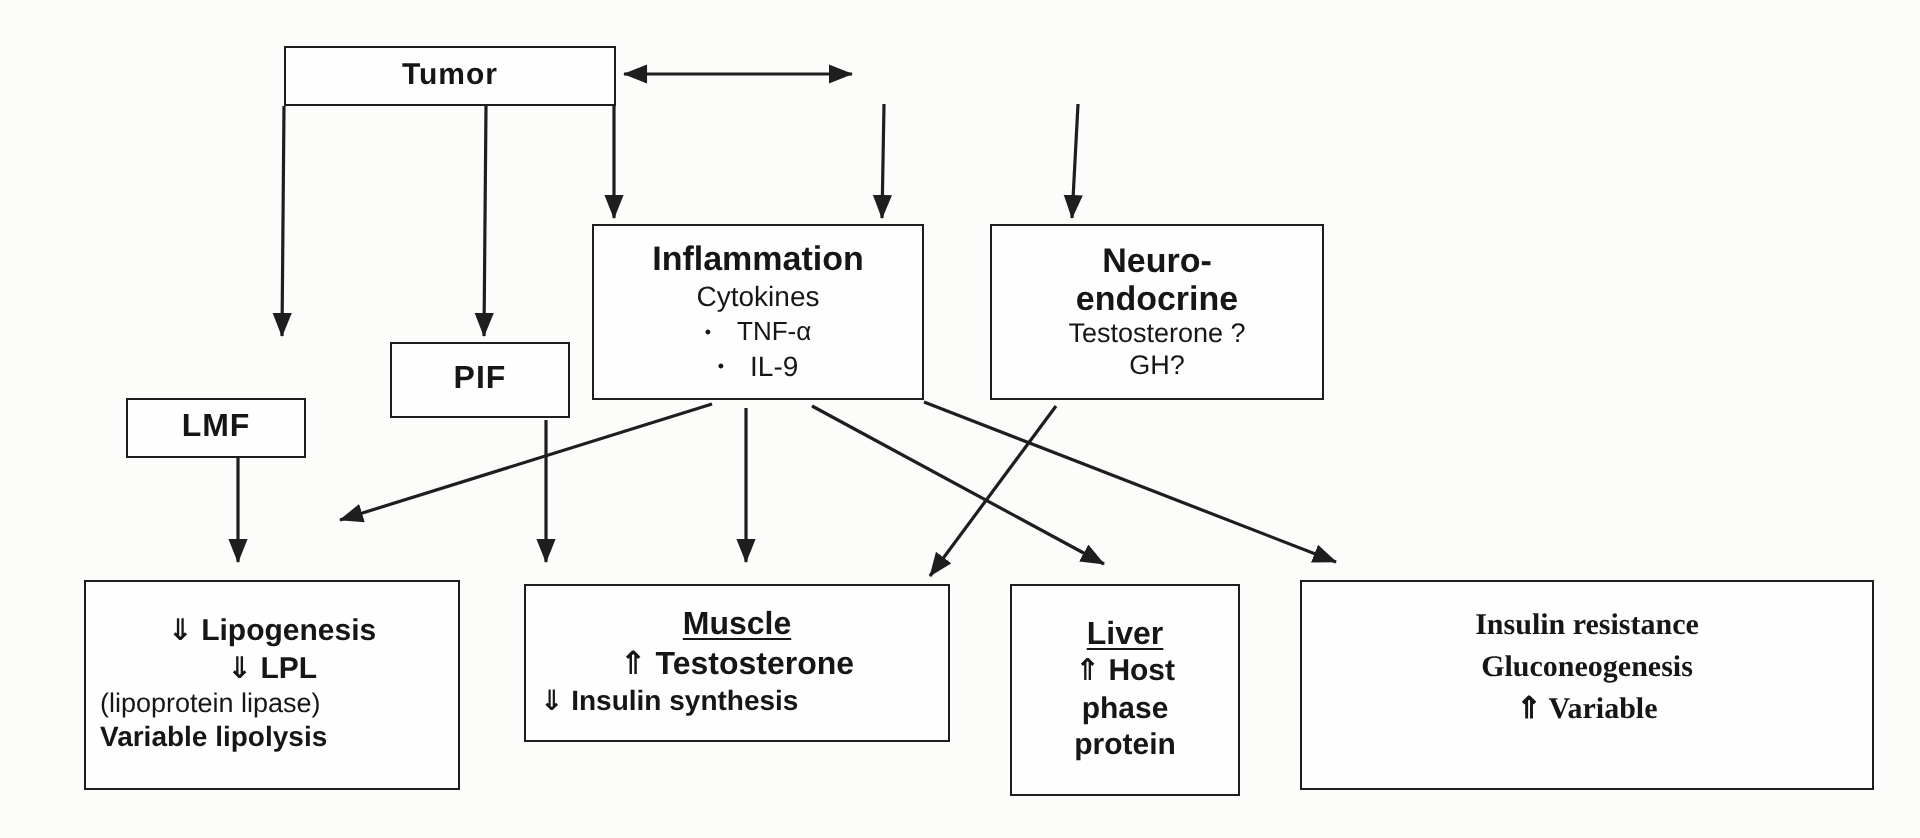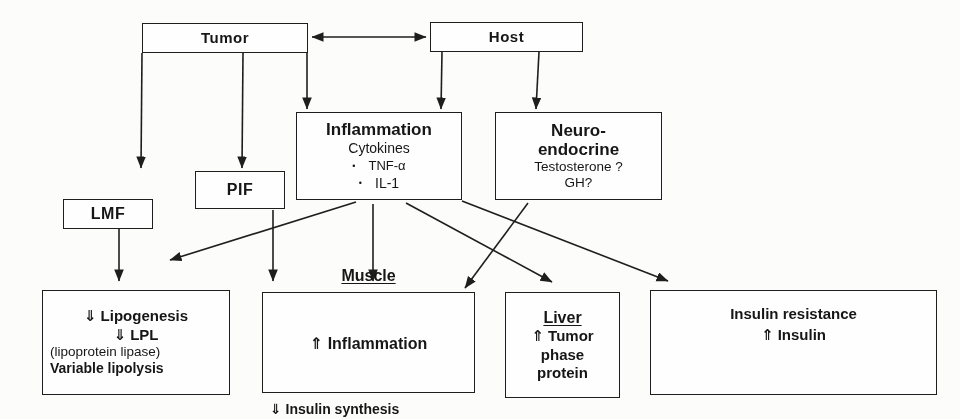--- a/index.html
+++ b/index.html
@@ -21,23 +21,23 @@
     align-items:center; justify-content:center;
     text-align:center; line-height:1.22;
   }
   .b-tumor      {left:142px; top:23px;  width:166px; height:30px;text-align:center;}
   .b-host       {left:430px; top:22px;  width:153px; height:30px;}
   .b-lmf        {left:63px;  top:171px; width:90px;  height:30px;margin-top:28px;}
   .b-pif        {left:195px; top:171px; width:90px;  height:38px;}
   .b-inflam     {left:296px; top:112px; width:166px; height:88px;}
   .b-neuro      {left:495px; top:112px; width:167px; height:88px;}
   .b-adipose    {left:42px;  top:290px; width:188px; height:105px;}
-  .b-muscle     {left:262px; top:292px; width:213px; height:101px;gap:48px;}
+  .b-muscle     {left:262px; top:292px; width:213px; height:79px;}
   .b-liver      {left:505px; top:292px; width:115px; height:106px;}
-  .b-metabolic  {left:650px; top:290px; width:287px; height:105px; justify-content:flex-start; padding-top:12px; line-height:1.4;}
+  .b-metabolic  {left:650px; top:290px; width:287px; height:105px; justify-content:flex-start; padding-top:12px; line-height:1.4;font-family:Liberation Serif, serif;}
   .bold {font-weight:bold;}
   .u {text-decoration:underline; text-underline-offset:2px;}
   .f13 {font-size:13px;}
   .f135 {font-size:13.5px;}
   .f14 {font-size:14px;}
   .f15 {font-size:15px;}
   .f16 {font-size:16px;}
   .f17 {font-size:17px;text-align:center;}
   .lh11 {line-height:1.12;}
   .left {align-self:stretch; text-align:left; padding-left:7px;}
@@ -71,70 +71,68 @@
       <line x1="373" y1="204" x2="373" y2="281" marker-end="url(#ah)"></line>
       <line x1="406" y1="203" x2="552" y2="282" marker-end="url(#ah)"></line>
       <line x1="462" y1="201" x2="668" y2="281" marker-end="url(#ah)"></line>
       <line x1="528" y1="203" x2="465" y2="288" marker-end="url(#ah)"></line>
     </svg>
 
   <div class="box b-tumor">
     <span class="bold f15 ls">Tumor</span>
   </div>
 
-  <div class="box b-host">
-    <span class="bold f15 ls">Host</span>
-  </div>
 
   <div class="box b-lmf">
     <span class="bold f16 ls">LMF</span>
   </div>
 
   <div class="box b-pif">
     <span class="bold f16 ls">PIF</span>
   </div>
 
   <div class="box b-inflam">
     <div class="bold f17">Inflammation</div>
     <div class="f14">Cytokines</div>
     <div class="bullets f13">
       <span class="dot">•</span>
       <span>TNF-α</span>
     </div>
     <div class="bullets f14">
       <span class="dot">•</span>
-      <span>IL-1</span>
+      <span>IL-9</span>
     </div>
   </div>
 
   <div class="box b-adipose">
     <div class="bold f15">⇓ Lipogenesis</div>
     <div class="bold f15">⇓ LPL</div>
     <div class="f135 left">(lipoprotein lipase)</div>
     <div class="bold f14 left">Variable lipolysis</div>
   </div>
 
   <div class="box b-neuro">
     <div class="bold f17 lh11">Neuro-</div>
     <div class="bold f17 lh11">endocrine</div>
     <div class="f135">Testosterone ?</div>
     <div class="f135">GH?</div>
   </div>
 
   <div class="box b-muscle">
     <div class="bold f16 u">Muscle</div>
-    <div class="bold f16">⇑ Inflammation</div>
+    <div class="bold f16">⇑ Testosterone</div>
     <div class="bold f14 left">⇓ Insulin synthesis</div>
   </div>
 
   <div class="box b-liver">
     <div class="bold f16 u">Liver</div>
-    <div class="bold f15">⇑ Tumor</div>
+    <div class="bold f15">⇑ Host</div>
     <div class="bold f15">phase</div>
     <div class="bold f15">protein</div>
   </div>
 
   <div class="box b-metabolic">
     <div class="bold f15">Insulin resistance</div>
-    <div class="bold f15">⇑ Insulin</div>
+    <div class="bold f15">Gluconeogenesis</div>
+    <div class="bold f15">⇑ Variable</div>
   </div>
 
 </div>
 
 </body></html>

